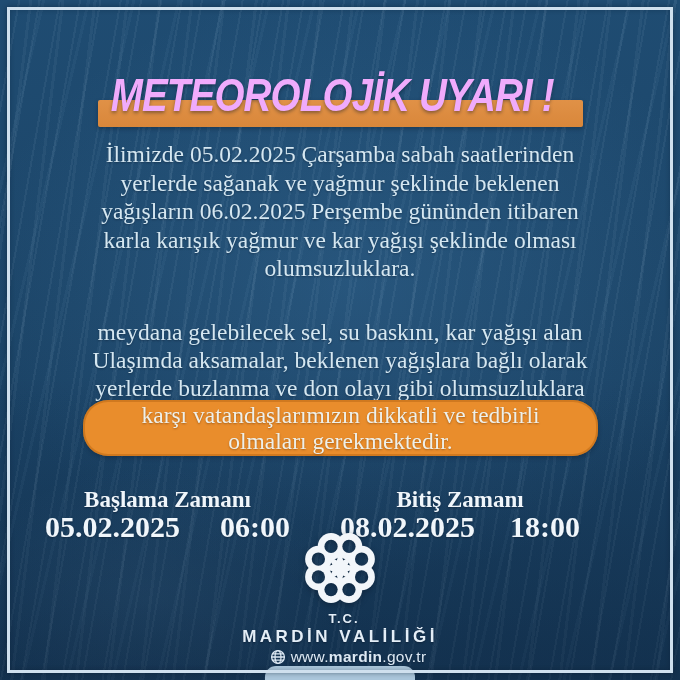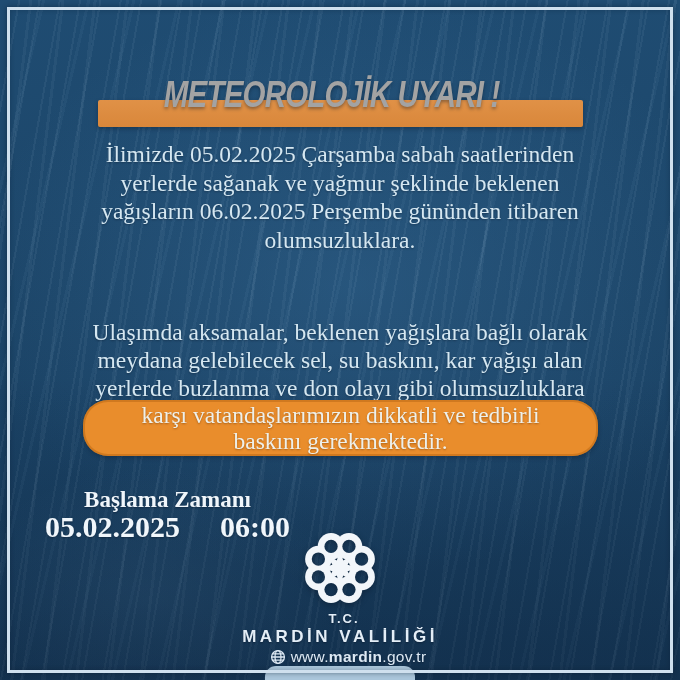--- a/index.html
+++ b/index.html
@@ -27,22 +27,22 @@
   
   .frame{position:absolute;inset:7px;border:3px solid #cfe0ee;
     box-shadow:0 0 5px rgba(5,15,30,.45), inset 0 0 5px rgba(5,15,30,.25);
     pointer-events:none;}
   
   .title-banner{position:absolute;left:98px;top:100px;width:485px;height:27px;
     background:linear-gradient(180deg,#e09147 0%,#d9873a 100%);border-radius:2px;
     box-shadow:0 2px 4px rgba(8,20,35,.35);}
   .title{position:absolute;left:0;right:16px;top:68px;text-align:center;
     font-family:"Liberation Sans","DejaVu Sans",sans-serif;
-    font-weight:bold;font-style:italic;font-size:36px;line-height:54px;
-    color:#a3a3a3;letter-spacing:-1px;white-space:nowrap;
+    font-weight:bold;font-style:italic;font-size:47px;line-height:54px;
+    color:#f0abfc;letter-spacing:-1px;white-space:nowrap;
     text-shadow:0 2px 4px rgba(8,20,35,.40);}
   .title>span{display:inline-block;transform:scaleX(.82);transform-origin:50% 50%;}
   
   .para{position:absolute;left:0;right:0;text-align:center;
     font-size:23.5px;line-height:28.5px;color:#d5e7f1;
     text-shadow:0 1px 2px rgba(5,15,30,.35);}
   .p1{top:140px;}
   .p2{top:318px;line-height:28px;}
   .highlight-box{position:absolute;left:83px;top:400px;width:515px;height:56px;
     background:#e98d2c;box-shadow:inset 0 0 0 2px rgba(178,98,16,.45),0 2px 4px rgba(8,20,35,.3);
@@ -79,40 +79,48 @@
 
   <div class="title-banner"></div>
   <div class="title">
     <span>METEOROLOJİK UYARI !</span>
   </div>
 
   <div class="para p1">
     <div>İlimizde 05.02.2025 Çarşamba sabah saatlerinden</div>
     <div>yerlerde sağanak ve yağmur şeklinde beklenen</div>
     <div>yağışların 06.02.2025 Perşembe gününden itibaren</div>
+    <div>karla karışık yağmur ve kar yağışı şeklinde olması</div>
     <div>olumsuzluklara.</div>
   </div>
 
   <div class="para p2">
+    <div>meydana gelebilecek sel, su baskını, kar yağışı alan</div>
     <div>Ulaşımda aksamalar, beklenen yağışlara bağlı olarak</div>
-    <div>meydana gelebilecek sel, su baskını, kar yağışı alan</div>
     <div>yerlerde buzlanma ve don olayı gibi olumsuzluklara</div>
   </div>
 
   <div class="highlight-box">
     <div>karşı vatandaşlarımızın dikkatli ve tedbirli</div>
-    <div>baskını gerekmektedir.</div>
+    <div>olmaları gerekmektedir.</div>
   </div>
 
   <div class="schedule">
     <div class="col col-start">
       <div class="sched-label">Başlama Zamanı</div>
       <div class="sched-date">
         <span>05.02.2025</span>
         <span>06:00</span>
+      </div>
+    </div>
+    <div class="col col-end">
+      <div class="sched-label">Bitiş Zamanı</div>
+      <div class="sched-date">
+        <span>08.02.2025</span>
+        <span>18:00</span>
       </div>
     </div>
   </div>
 
   <svg class="logo" viewBox="-50 -50 100 100" xmlns="http://www.w3.org/2000/svg">
     <defs>
       <mask id="holes">
         <rect x="-50" y="-50" width="100" height="100" fill="#fff"></rect>
         <circle cx="27.72" cy="11.48" r="8.5" fill="#000"></circle>
         <circle cx="11.48" cy="27.72" r="8.5" fill="#000"></circle>

